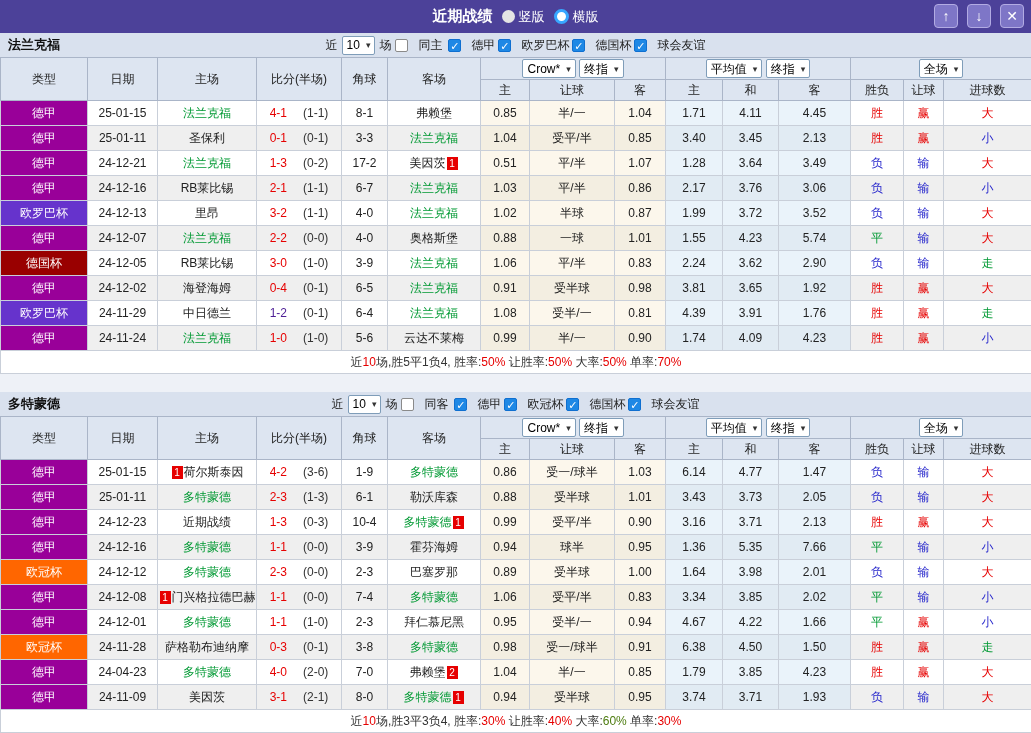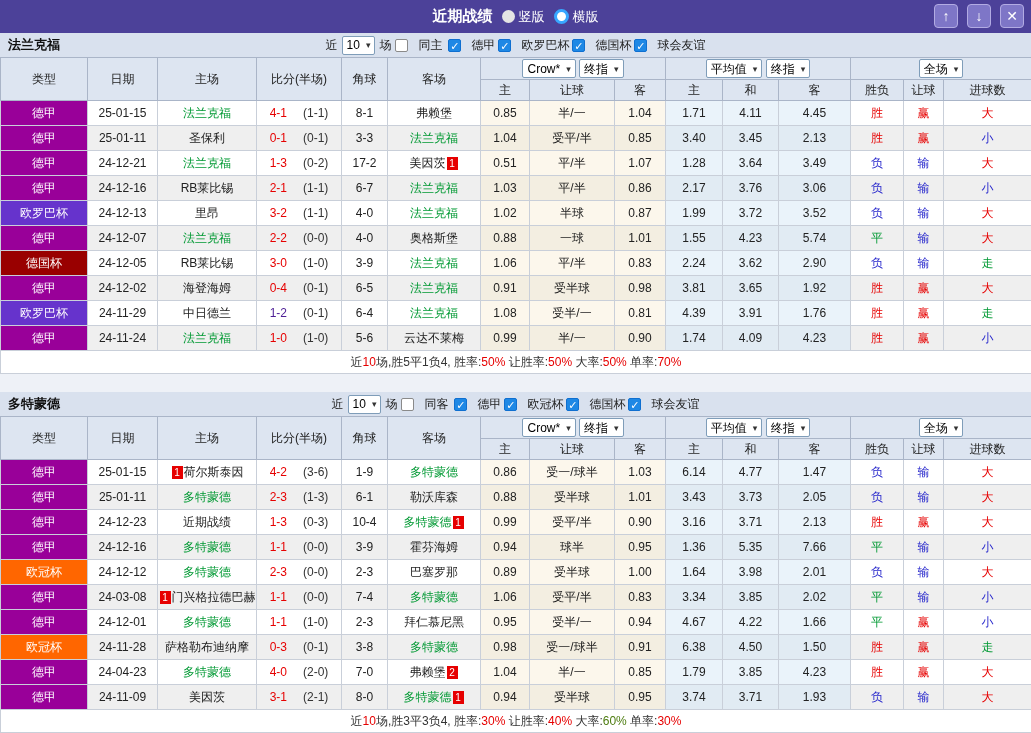--- a/index.html
+++ b/index.html
@@ -554,21 +554,21 @@
             <td class="col-crow">1.00</td>
             <td class="col-avg">1.64</td>
             <td class="col-avg">3.98</td>
             <td class="col-avg">2.01</td>
             <td class="res" style="color: rgb(39, 39, 204);">负</td>
             <td class="res" style="color: rgb(39, 39, 204);">输</td>
             <td class="res" style="color: rgb(230, 0, 0);">大</td>
           </tr>
           <tr class="row-alt">
             <td class="type-cell" style="background: rgb(153, 0, 153);">德甲</td>
-            <td>24-03-08</td>
+            <td>24-12-08</td>
             <td><span class="card-badge" style="background: rgb(230, 0, 0);">1</span><span class="team">门兴格拉德巴赫</span></td>
             <td><span class="score-main" style="color: rgb(230, 0, 0);">1-1</span><span class="score-half">(0-0)</span></td>
             <td>7-4</td>
             <td><span class="team" style="color: rgb(0, 153, 51);">多特蒙德</span></td>
             <td class="col-crow">1.06</td>
             <td class="col-crow">受平/半</td>
             <td class="col-crow">0.83</td>
             <td class="col-avg">3.34</td>
             <td class="col-avg">3.85</td>
             <td class="col-avg">2.02</td>

